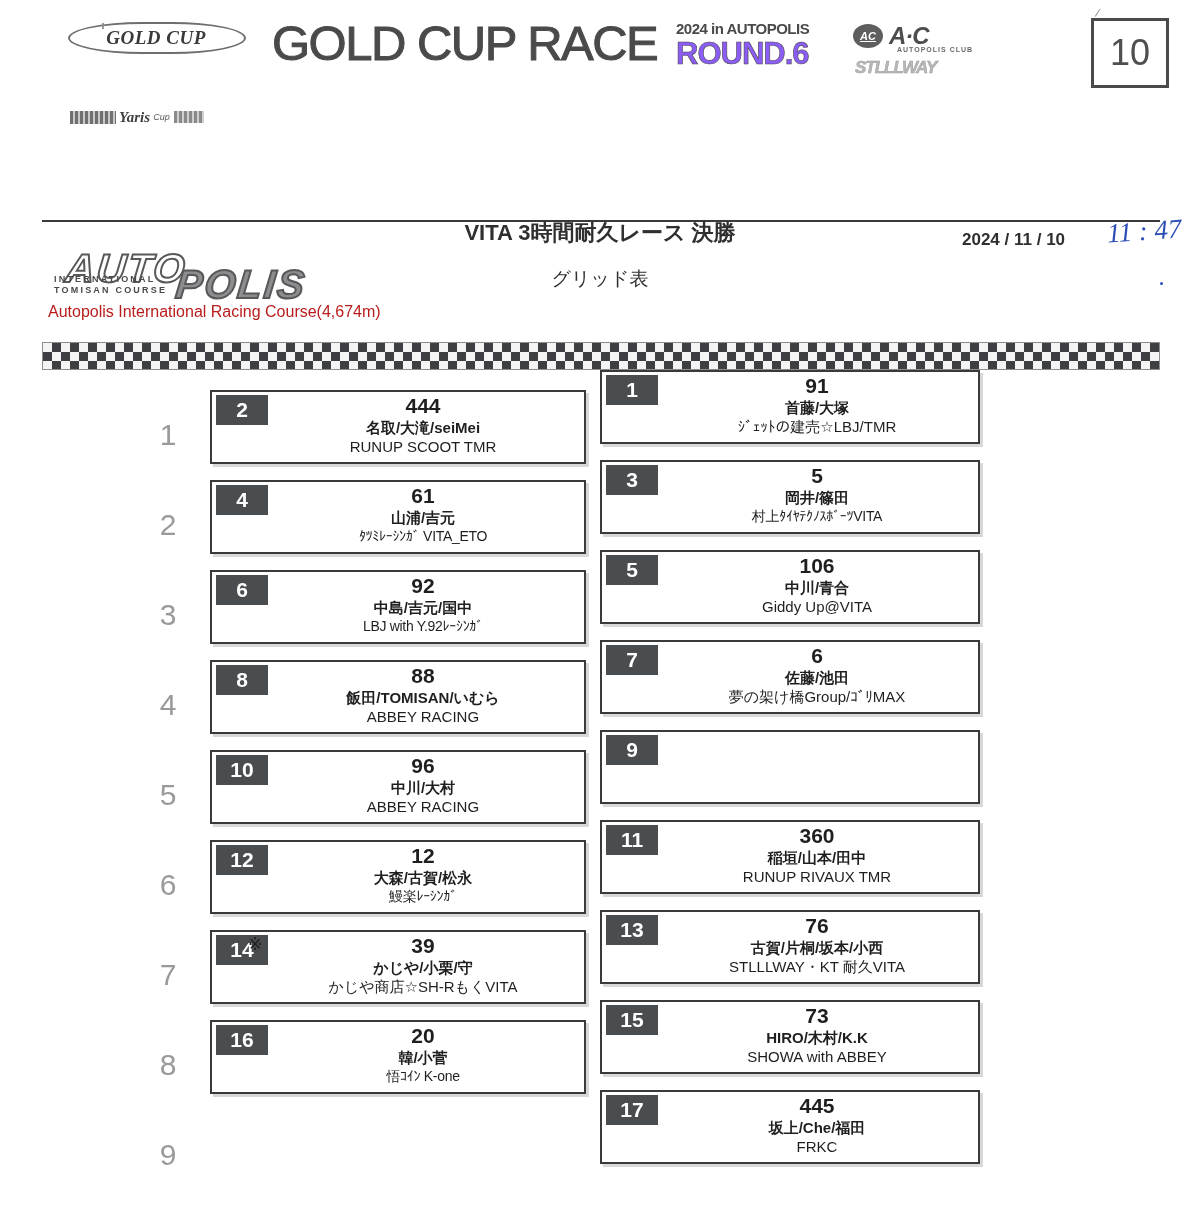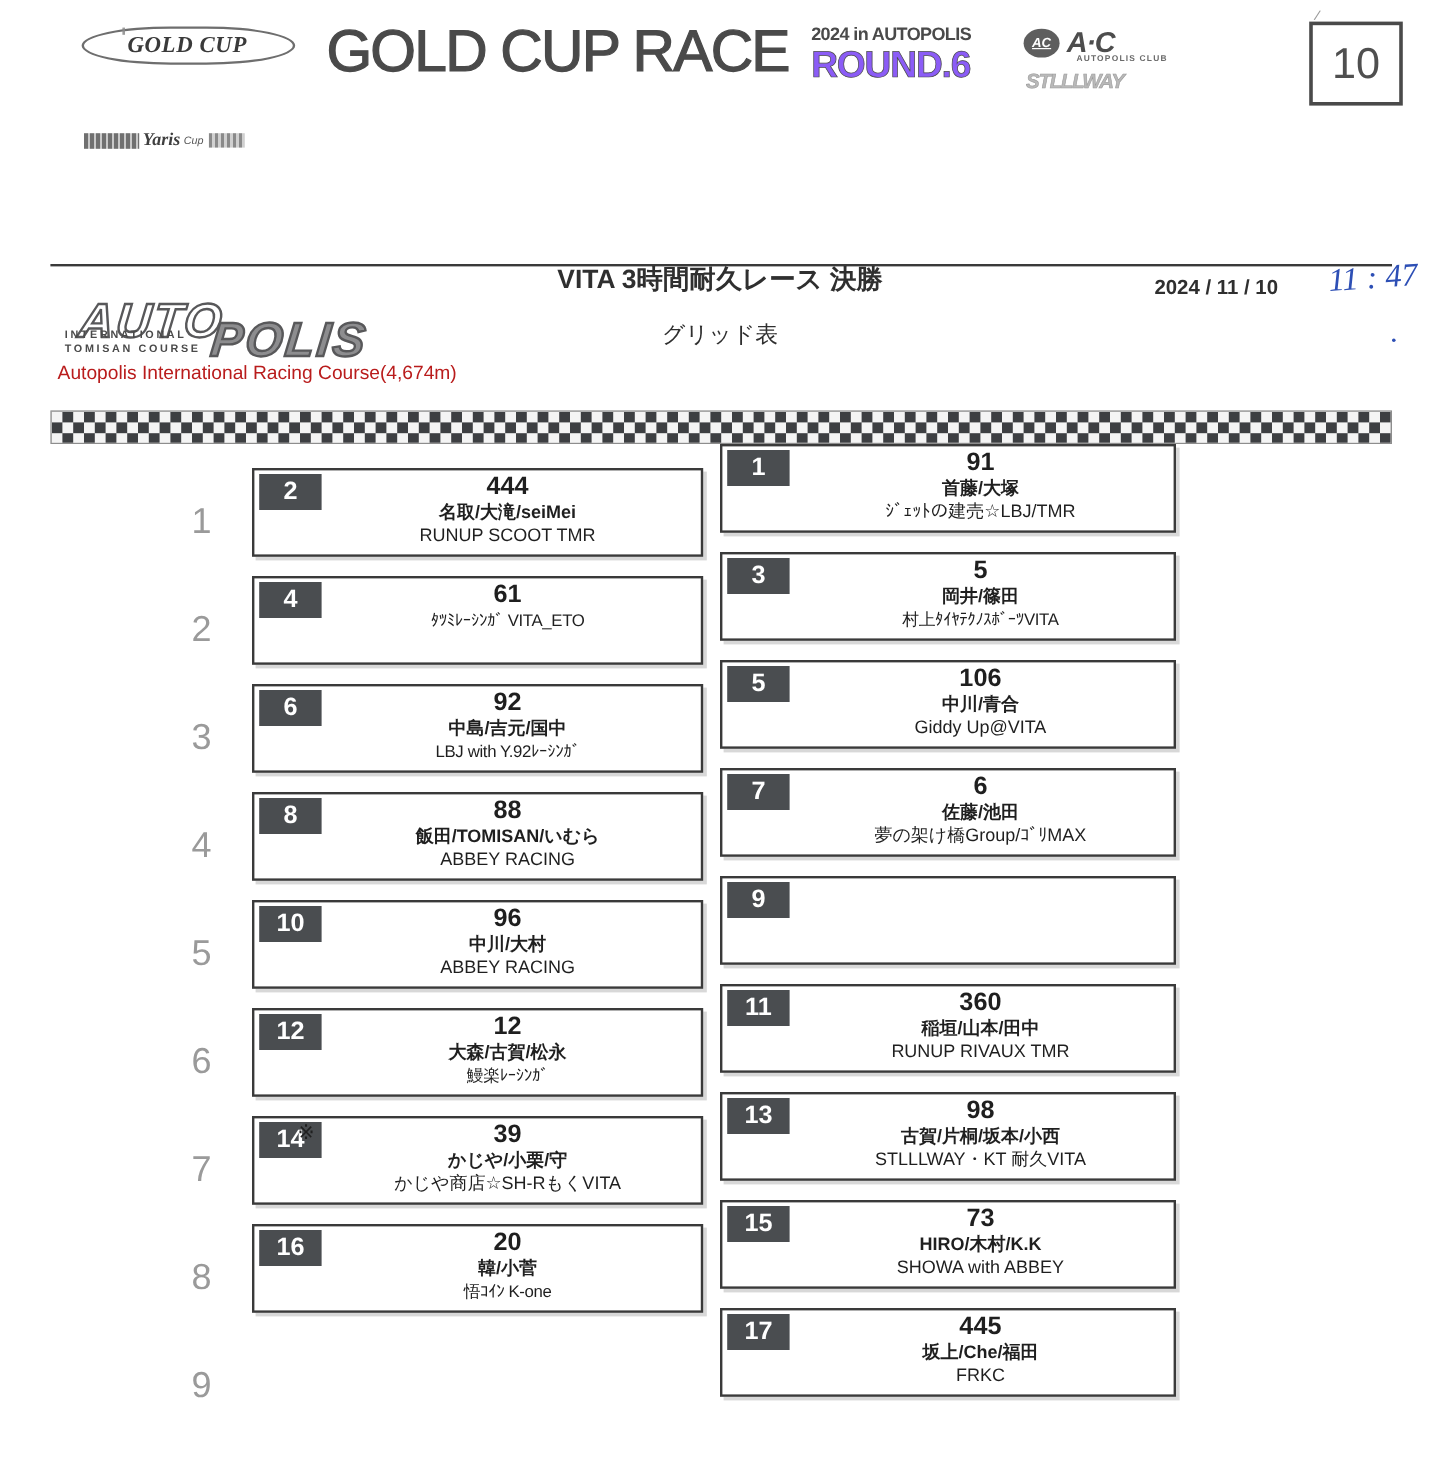--- a/index.html
+++ b/index.html
@@ -275,20 +275,21 @@
             <div class="team">RUNUP SCOOT TMR</div>
           </div>
         </div>
       </div>
       <div class="row">
         <div class="row-index">2</div>
         <div class="card">
           <div class="pos">4</div>
           <div class="card-body">
             <div class="carnum">61</div>
+            <div class="drivers">山浦/吉元</div>
             <div class="team kana">ﾀﾂﾐﾚｰｼﾝｶﾞ VITA_ETO</div>
           </div>
         </div>
       </div>
       <div class="row">
         <div class="row-index">3</div>
         <div class="card">
           <div class="pos">6</div>
           <div class="card-body">
             <div class="carnum">92</div>
@@ -410,21 +411,21 @@
             <div class="carnum">360</div>
             <div class="drivers">稲垣/山本/田中</div>
             <div class="team">RUNUP RIVAUX TMR</div>
           </div>
         </div>
       </div>
       <div class="row">
         <div class="card">
           <div class="pos">13</div>
           <div class="card-body">
-            <div class="carnum">98</div>
+            <div class="carnum">76</div>
             <div class="drivers">古賀/片桐/坂本/小西</div>
             <div class="team">STLLLWAY・KT 耐久VITA</div>
           </div>
         </div>
       </div>
       <div class="row">
         <div class="card">
           <div class="pos">15</div>
           <div class="card-body">
             <div class="carnum">73</div>

